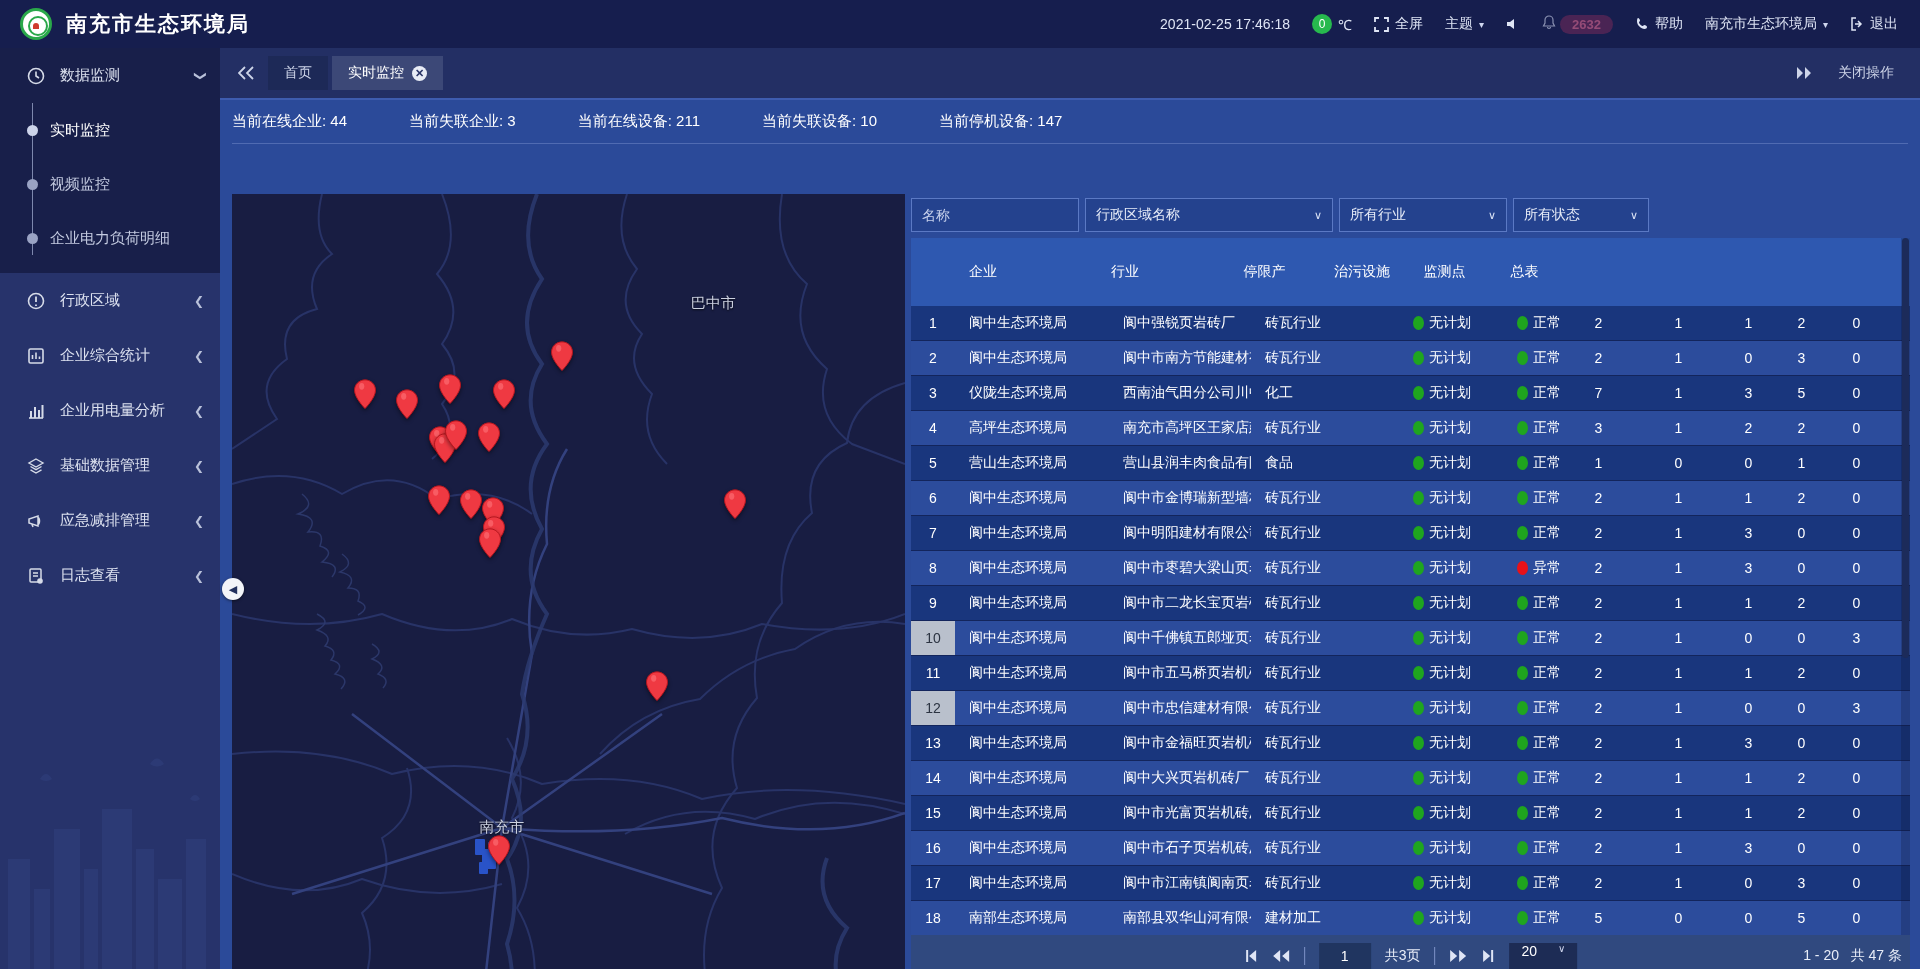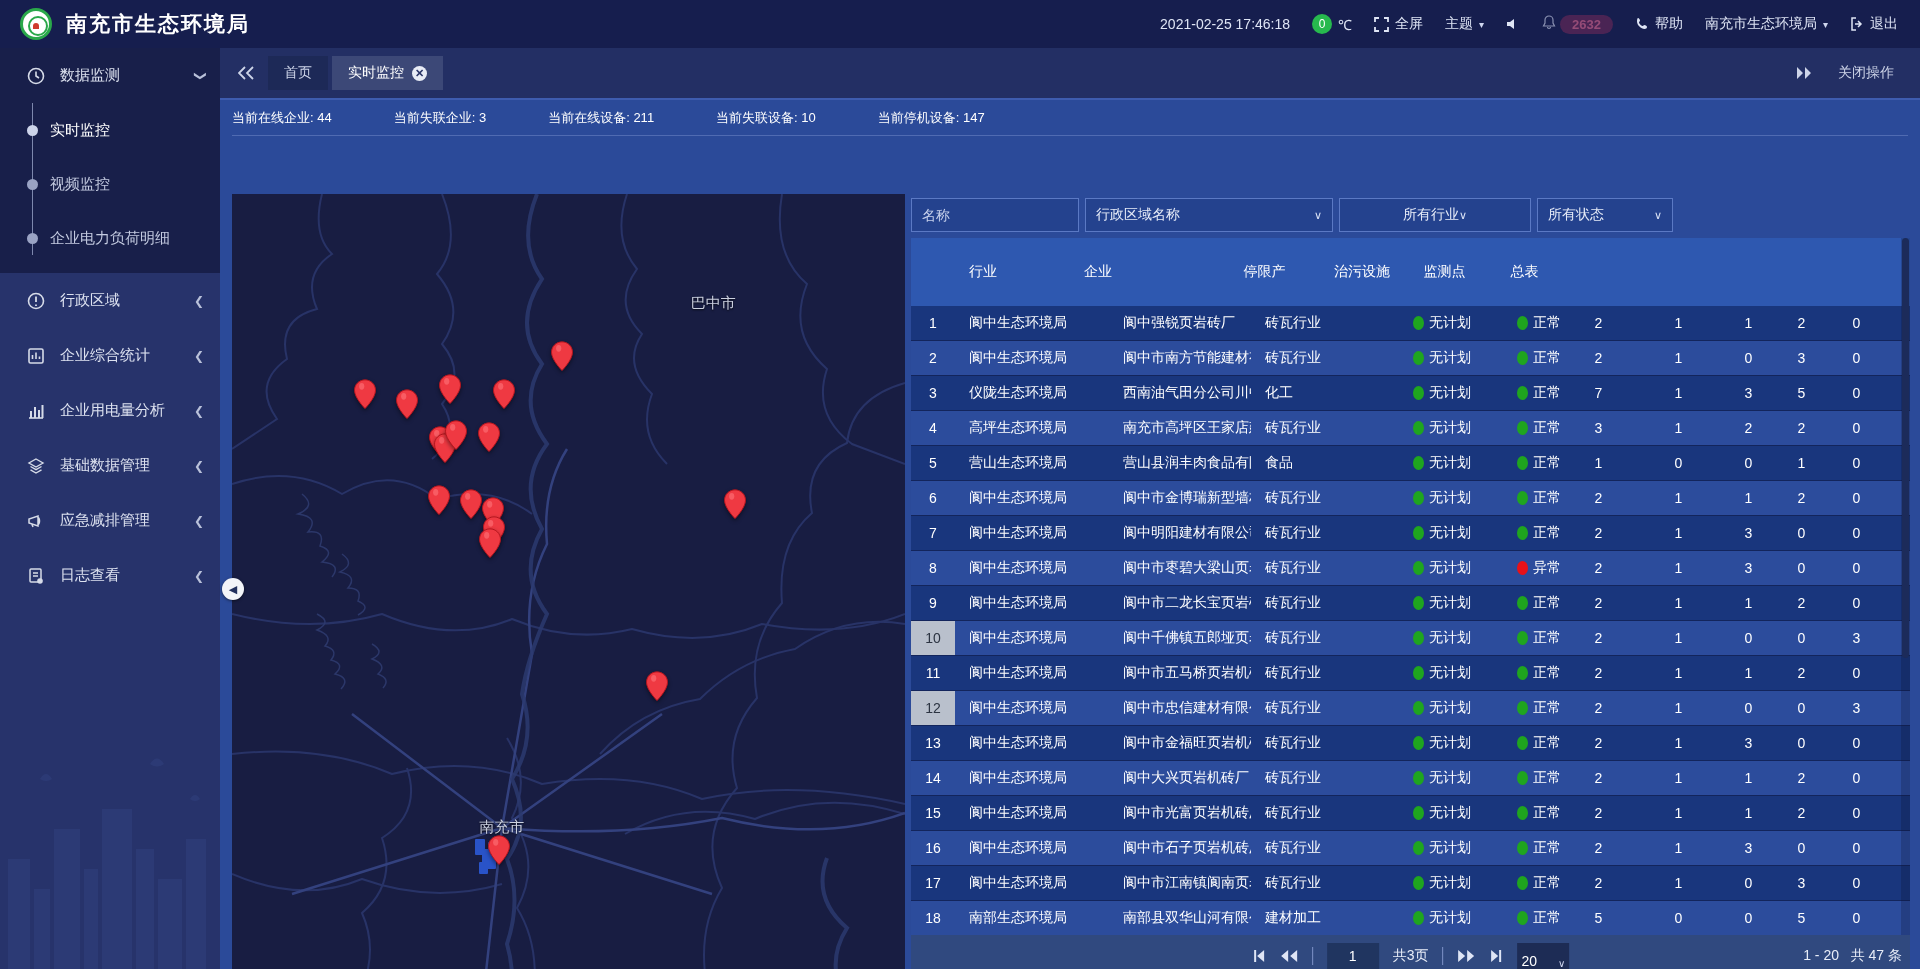--- a/index.html
+++ b/index.html
@@ -52,22 +52,22 @@
   .tab { height:34px; padding:0 16px; display:flex; align-items:center; gap:8px; font-size:14px;
     background:#1d2957; margin-right:4px; cursor:pointer; }
   .tab.active { background:#3c4877; color:#fff; }
   .tab-close { width:15px; height:15px; border-radius:50%; background:#e8ecf6; color:#2a3568;
     font-size:11px; line-height:15px; text-align:center; font-weight:bold; cursor:pointer; }
   .tabbar-right { margin-left:auto; display:flex; align-items:center; gap:26px; padding-right:26px; font-size:14px; }
 
   .content { position:absolute; left:0; top:50px; width:1700px; height:871px; background:#2b4a99;
     border-top:2px solid #3e5caf; }
 
-  .statsbar { position:absolute; left:12px; top:0; width:1676px; height:36px; display:flex; align-items:center;
-    gap:62px; color:#fff; font-size:13px; border-bottom:1px solid rgba(150,170,225,.35); }
+  .statsbar { position:absolute; left:12px; top:0; width:1676px; height:44px; display:flex; align-items:center;
+    gap:62px; color:#fff; font-size:15px; border-bottom:1px solid rgba(150,170,225,.35); }
   .stat { white-space:nowrap; }
 
   
   .map { position:absolute; left:12px; top:94px; width:673px; height:813px; background:#181d42; overflow:hidden; }
   .map svg.roads { position:absolute; inset:0; }
   .city-label { position:absolute; transform:translate(-50%,-50%); color:#ccd1e0; font-size:15px;
     text-shadow:0 1px 2px rgba(0,0,0,.8); white-space:nowrap; }
   .pin { position:absolute; width:23px; height:31px; transform:translate(-50%,-94%); cursor:pointer;
     filter:drop-shadow(0 2px 2px rgba(0,0,0,.45)); }
   .collapse-handle { position:absolute; left:2px; top:478px; width:22px; height:22px; border-radius:50%;
@@ -76,21 +76,21 @@
 
   
   .right-panel { position:absolute; left:691px; top:94px; width:999px; height:813px; }
   .filters { position:absolute; left:0; top:4px; height:34px; display:flex; gap:6px; }
   .f-input, .f-select { height:34px; background:#24428e; border:1px solid #5b79c4; color:#e7ecf8;
     font-size:14px; padding:0 10px; display:flex; align-items:center; }
   .f-input { width:168px; }
   .f-input::placeholder { color:#c7d1ec; }
   .f-select { justify-content:space-between; cursor:pointer; }
   .f-select .caret { color:#dbe3f6; font-size:11px; }
-  .fs-region { width:248px; } .fs-industry { width:192px;justify-content:center; } .fs-status { width:136px; }
+  .fs-region { width:248px; } .fs-industry { width:168px; } .fs-status { width:136px; }
 
   .grid { position:absolute; left:0; top:44px; width:999px; }
   .g-head { display:flex; height:68px; background:#2e58b0; color:#fff; font-size:14px; }
   .g-head .hc { display:flex; align-items:center; }
   .col-c { justify-content:center; text-align:center; }
   .col-l { padding-left:14px; }
   .hgroup { display:flex; flex-direction:column; }
   .hgroup-title { height:30px; display:flex; align-items:center; justify-content:center;
     font-style:italic; font-weight:bold; padding-top:8px; }
   .hgroup-cells { flex:1; display:flex; align-items:center; }
@@ -107,22 +107,22 @@
   .sdot2 { width:11px; height:14px; border-radius:50%; }
   .vscroll { position:absolute; right:0; top:44px; width:9px; height:697px; background:rgba(10,20,50,.25); }
   .vscroll .thumb { position:absolute; left:1px; top:0; width:7px; height:420px; background:#1c2b5a; border-radius:4px; }
 
   .pager { position:absolute; left:0; top:741px; width:999px; height:42px; background:#30497f;
     border-bottom:1px solid #5d78bd; display:flex; align-items:center; color:#e8edf8; font-size:14px; }
   .pager-center { position:absolute; left:50%; transform:translateX(-50%); display:flex; align-items:center; gap:14px; }
   .pg-ic { display:flex; cursor:pointer; }
   .pg-sep { width:1px; height:18px; background:#7e93c8; }
   .pg-input { width:52px; height:26px; background:#203560; border:none; color:#fff; text-align:center; font-size:14px; }
-  .pg-select { height:26px; background:#1d2c55; color:#fff; display:flex; align-items:flex-end; gap:21px;
-    padding:0 4px; cursor:pointer; }
+  .pg-select { height:26px; background:#1d2c55; color:#fff; display:flex; align-items:flex-start; gap:21px;
+    padding:0 12px; cursor:pointer; }
   .pager-right { margin-left:auto; padding-right:8px; white-space:nowrap; }
 </style>
 </head>
 <body>
 
 <div class="app">
 
   <div class="header">
     <div class="logo"></div>
     <div class="app-title">南充市生态环境局</div>
@@ -439,22 +439,22 @@
           </div>
           <div class="f-select fs-status">
             <span>所有状态</span>
             <span class="caret">∨</span>
           </div>
         </div>
 
         <div class="grid">
           <div class="g-head">
             <div class="hc c0 col-c"></div>
+            <div class="hc c2 col-l">企业</div>
             <div class="hc c3 col-l">行业</div>
-            <div class="hc c2 col-l">企业</div>
             <div class="hc c4 col-c">停限产</div>
             <div class="hc c5 col-c">治污设施</div>
             <div class="hc c6 col-c">监测点</div>
             <div class="hc c7 col-c">总表</div>
           </div>
           <div class="g-body" id="rows-host">
               <div class="g-row odd">
                 <div class="cell c0 col-c numcell" style="justify-content:center;">1</div>
                 <div class="cell c1 col-l">阆中生态环境局</div>
                 <div class="cell c2 col-l">阆中强锐页岩砖厂</div>

